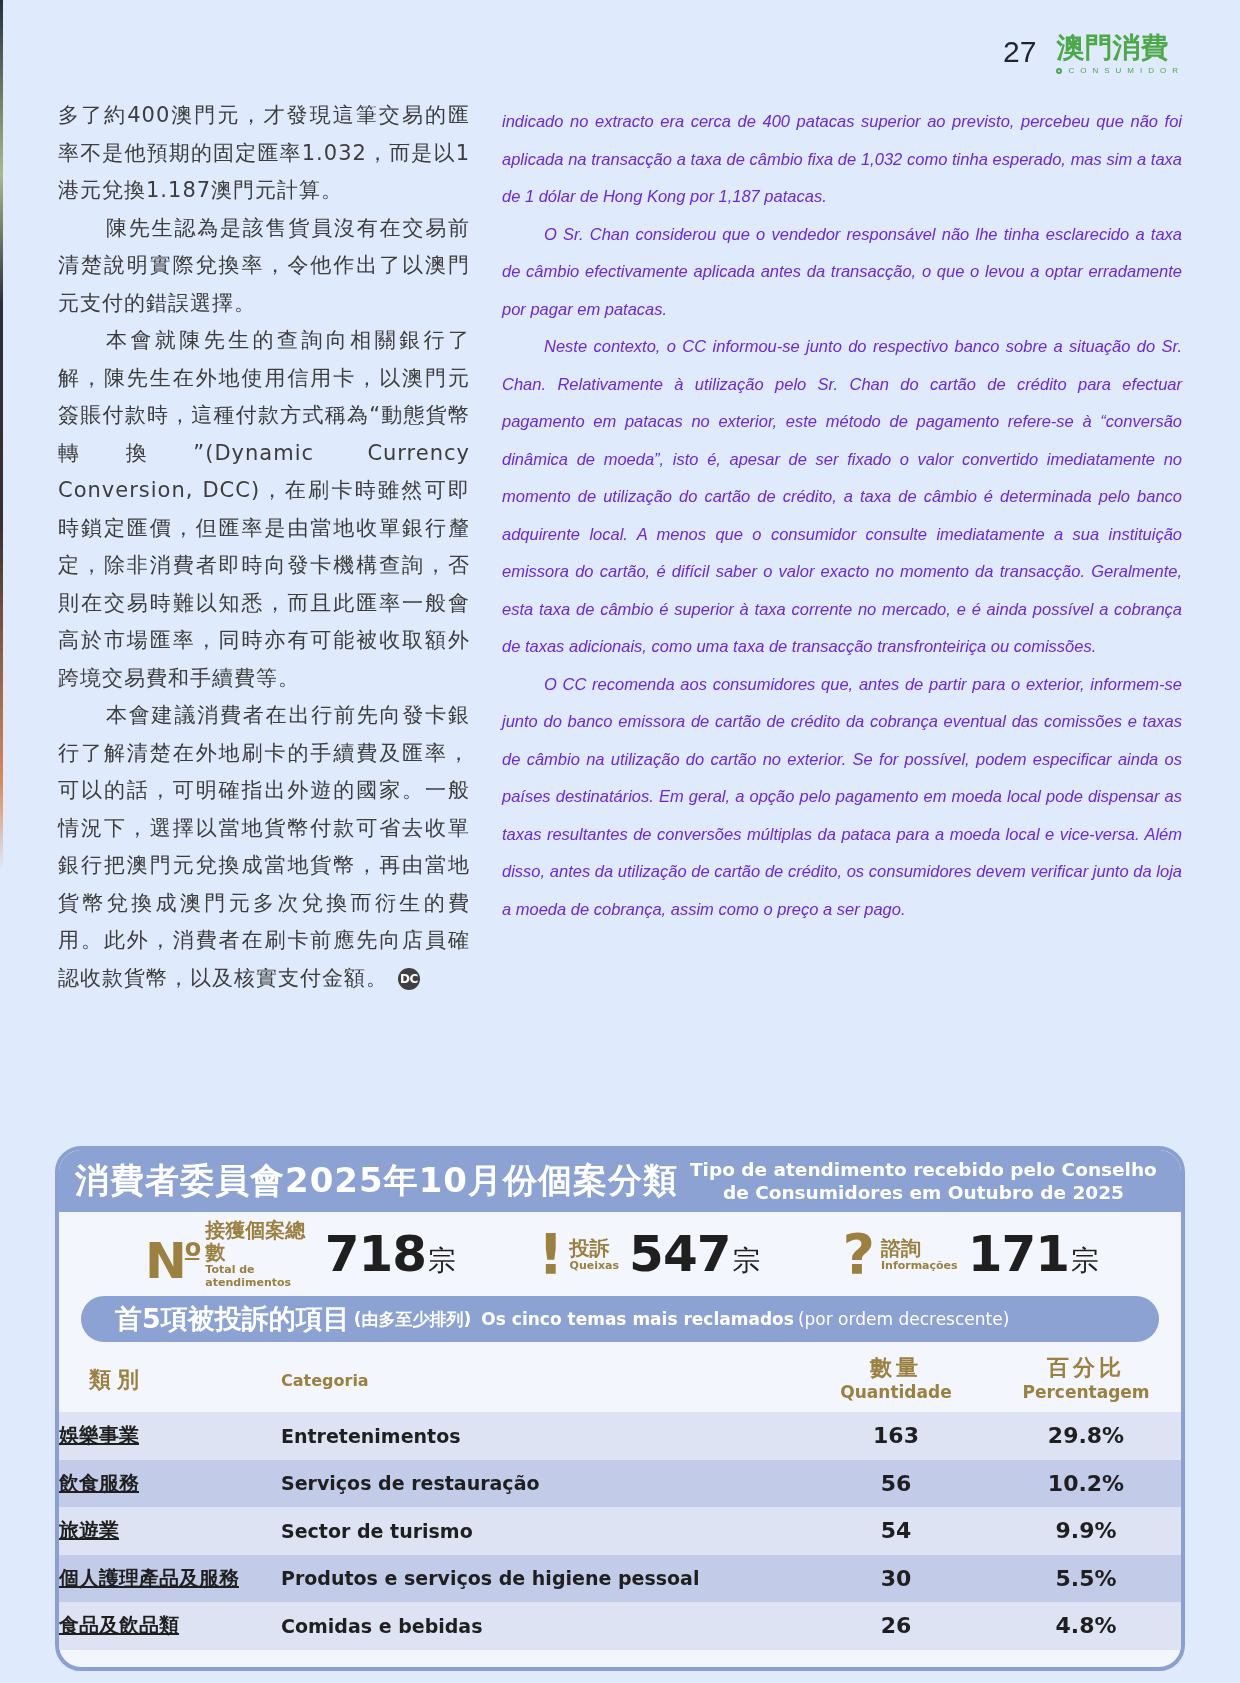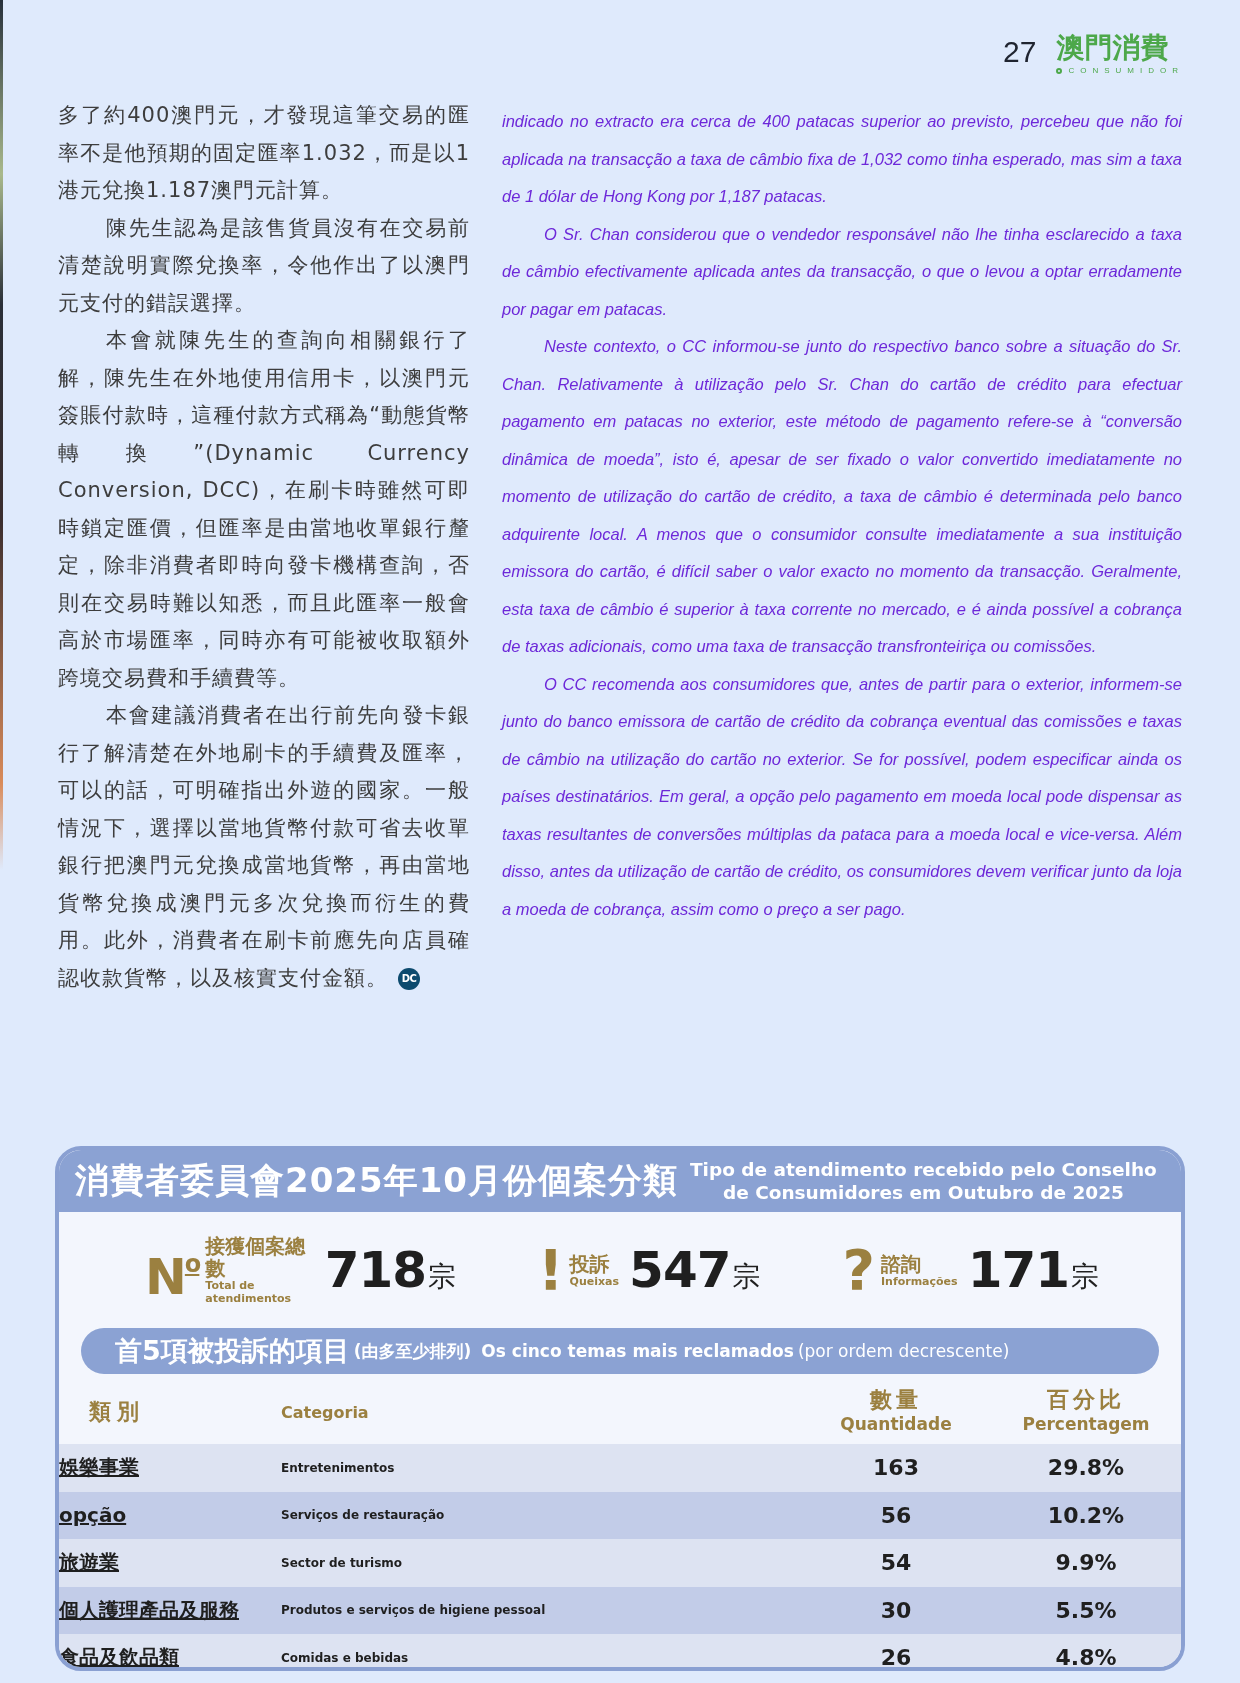--- a/index.html
+++ b/index.html
@@ -31,21 +31,21 @@
   .logo-pt .dot { display: inline-block; width: 6px; height: 6px; border-radius: 50%; border: 2px solid #4da84a; margin-right: 6px; vertical-align: middle; }
 
   .col-cn {
     position: absolute; left: 58px; top: 97px; width: 412px;
     font-size: 21px; line-height: 37.5px; color: #3d3d3d; text-align: justify; letter-spacing: 1px;
   }
   .col-cn p { text-indent: 0; }
   .col-cn p.indent { text-indent: 48px; }
   .dc-badge {
     display: inline-block; width: 22px; height: 22px; border-radius: 50%;
-    background: #0c4a6e; color: #fff; font-size: 10px; font-weight: bold; text-align: center; line-height: 22px;
+    background: #404040; color: #fff; font-size: 12px; font-weight: bold; text-align: center; line-height: 22px;
     vertical-align: middle; margin-left: 10px; text-indent: 0; letter-spacing: -0.5px;
   }
   .col-pt {
     position: absolute; left: 502px; top: 103px; width: 680px;
     font-family: "Liberation Sans", sans-serif; font-size: 16.5px; line-height: 37.5px; color: #6d28d9;
     text-align: justify;
     font-style: italic;
   }
   .col-pt p.indent { text-indent: 42px; }
 
@@ -56,21 +56,21 @@
   .stats-title-bar {
     height: 62px; background: #8ba2d3; display: flex; align-items: center; padding-left: 16px;
   }
   .stats-title-cn {
     font-weight: bold; font-size: 34px; color: #fff; letter-spacing: 1px; white-space: nowrap;
   }
   .stats-title-pt {
     margin-left: 12px; font-family: "DejaVu Sans", sans-serif; font-weight: bold; font-size: 18.5px; color: #fff; line-height: 23px; text-align: center;
   }
   .kpi-row {
-    display: flex; align-items: center; height: 116px; padding-left: 86px;
+    display: flex; align-items: center; height: 84px; padding-left: 86px;
   }
   .kpi { display: flex; align-items: center; margin-right: 82px; }
   .kpi-icon {
     font-family: "DejaVu Sans", sans-serif; font-weight: bold; color: #9b8040; font-size: 56px; line-height: 56px; margin-right: 6px;
   }
   .kpi-icon.no { font-size: 50px; letter-spacing: -2px; }
   .kpi-icon.no sup { font-size: 24px; vertical-align: 22px; text-decoration: underline; }
   .kpi-labels { display: flex; flex-direction: column; margin-right: 10px; }
   .kpi-label-cn { color: #9b8040; font-size: 20px; font-weight: bold; line-height: 22px; }
   .kpi-label-pt { color: #9b8040; font-size: 11px; font-weight: bold; line-height: 13px; }
@@ -90,21 +90,21 @@
   .table th {
     color: #9b8040; font-weight: bold; text-align: left; height: 64px; vertical-align: middle;
   }
   .table th.cn { font-size: 22px; padding-left: 30px; letter-spacing: 6px; width: 222px; }
   .table th.pt { font-size: 16px; font-family: "DejaVu Sans", sans-serif; }
   .table th.num { text-align: center; line-height: 24px; }
   .table th.num .h-cn { display: block; font-size: 22px; letter-spacing: 4px; }
   .table th.num .h-pt { display: block; font-size: 17px; font-family: "DejaVu Sans", sans-serif; }
   .table td { height: 47.5px; font-size: 20px; color: #1f1f1f; }
   .table td.cn { font-weight: bold; font-size: 20px; text-decoration: underline; }
-  .table td.pt { font-family: "DejaVu Sans", sans-serif; font-weight: bold; font-size: 12px; margin-top: 48px; }
+  .table td.pt { font-family: "DejaVu Sans", sans-serif; font-weight: bold; font-size: 19px; margin-top: 48px; }
   .table td.num { text-align: center; font-family: "DejaVu Sans", sans-serif; font-weight: bold; font-size: 22px; }
   .table tr.odd td { background: #dde3f2; }
   .table tr.even td { background: #c2cce8; }
   .table td.qty { width: 190px; }
   .table td.pct { width: 190px; }
 </style>
 </head>
 <body>
 
 <div class="edge-strip"></div>
@@ -193,21 +193,21 @@
       </tr>
     </thead>
     <tbody>
       <tr class="odd">
         <td class="cn">娛樂事業</td>
         <td class="pt">Entretenimentos</td>
         <td class="num qty">163</td>
         <td class="num pct">29.8%</td>
       </tr>
       <tr class="even">
-        <td class="cn">opção</td>
+        <td class="cn">飲食服務</td>
         <td class="pt">Serviços de restauração</td>
         <td class="num qty">56</td>
         <td class="num pct">10.2%</td>
       </tr>
       <tr class="odd">
         <td class="cn">旅遊業</td>
         <td class="pt">Sector de turismo</td>
         <td class="num qty">54</td>
         <td class="num pct">9.9%</td>
       </tr>

